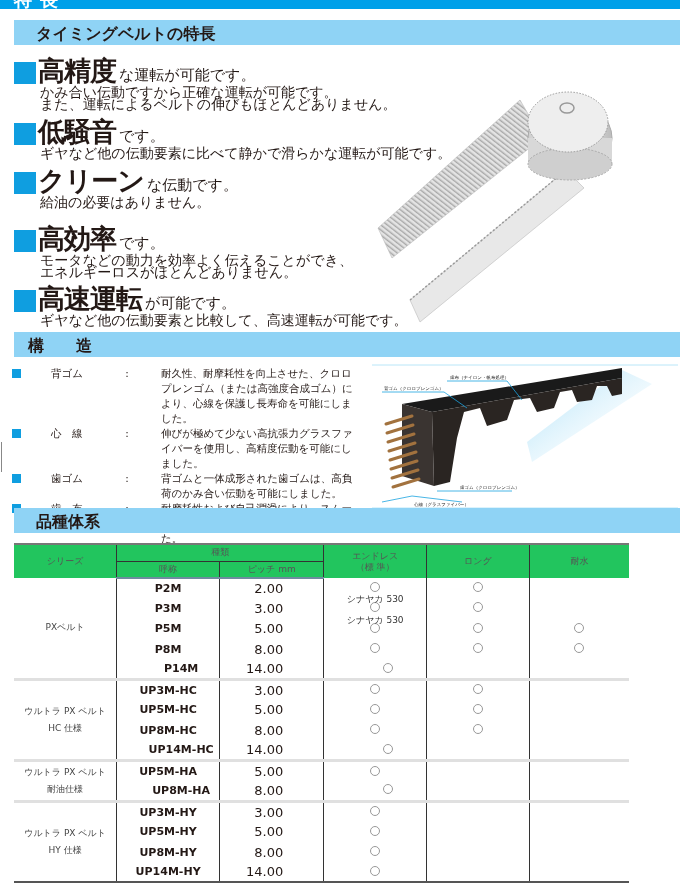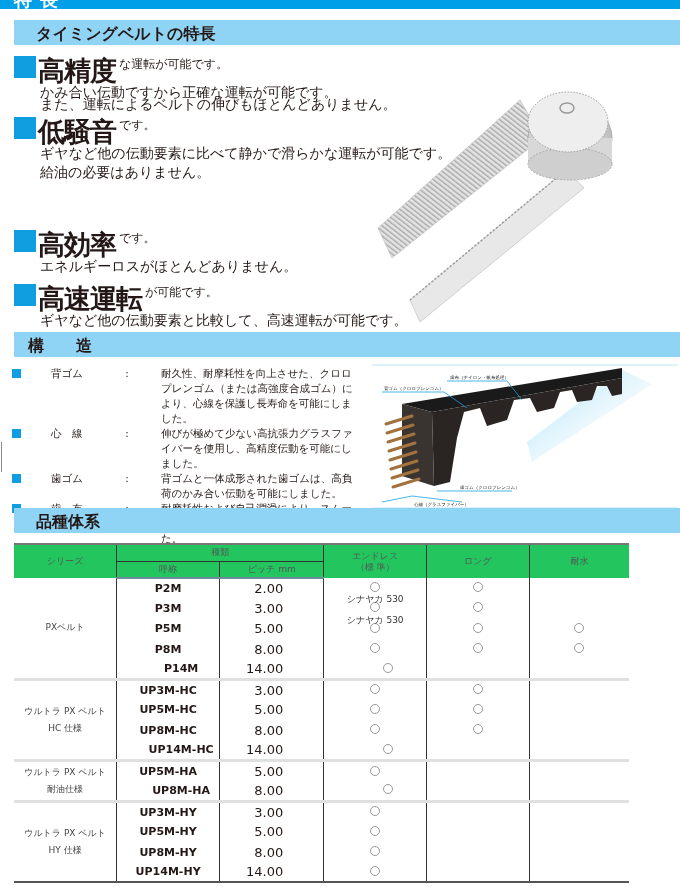--- a/index.html
+++ b/index.html
@@ -21,29 +21,29 @@
   .section-bar {
     position: absolute; left: 14px; width: 666px; height: 25px;
     background: #8fd3f5;
   }
   .section-bar .title {
     position: absolute; left: 22px; top: 4px;
     font-size: 16px; font-weight: bold; color: #231815;
   }
   
   .feature { position: absolute; left: 14px; }
-  .feature .head { display: flex; align-items: flex-start; height: 30px; }
+  .feature .head { display: flex; align-items: flex-end; height: 30px; }
   .feature .sq {
     width: 22px; height: 22px; background: #0f9ee0; margin-right: 2px; margin-bottom: 2px;
   }
   .feature .big {
     font-size: 27px; font-weight: bold; line-height: 30px; color: #231815;
     letter-spacing: -1px;
   }
-  .feature .suffix { font-size: 12px; margin-left: 3px; margin-bottom: 1px; color: #231815; }
+  .feature .suffix { font-size: 15px; margin-left: 3px; margin-bottom: 1px; color: #231815; }
   .feature .desc {
     margin-left: 26px; font-size: 14px; line-height: 12px; color: #231815;
   }
   
   .belt-illus { position: absolute; left: 370px; top: 60px; width: 310px; height: 270px; }
   
   .struct-list { position: absolute; left: 12px; top: 366px; width: 350px; }
   .struct-item { display: flex; font-size: 10.5px; line-height: 15px; color: #231815; gap: 28px; }
   .struct-item .bullet { width: 9px; height: 9px; background: #0f9ee0; margin-top: 3px; margin-right: 2px; flex: none; }
   .struct-item .label { width: 42px; flex: none; }
@@ -112,32 +112,38 @@
     <div class="sq"></div>
     <span class="big">低騒音</span>
     <span class="suffix">です。</span>
   </div>
   <div class="desc">
     <div>ギヤなど他の伝動要素に比べて静かで滑らかな運転が可能です。</div>
   </div>
 </div>
 
 <div class="feature" style="top:166px;">
+  <div class="head">
+    <div class="sq"></div>
+    <span class="big">クリーン</span>
+    <span class="suffix">な伝動です。</span>
+  </div>
   <div class="desc">
     <div>給油の必要はありません。</div>
   </div>
 </div>
 
-<div class="feature" style="top:230px;">
+<div class="feature" style="top:224px;">
   <div class="head">
     <div class="sq"></div>
     <span class="big">高効率</span>
     <span class="suffix">です。</span>
   </div>
   <div class="desc">
+    <div>モータなどの動力を効率よく伝えることができ、</div>
     <div>エネルギーロスがほとんどありません。</div>
   </div>
 </div>
 
 <div class="feature" style="top:284px;">
   <div class="head">
     <div class="sq"></div>
     <span class="big">高速運転</span>
     <span class="suffix">が可能です。</span>
   </div>

